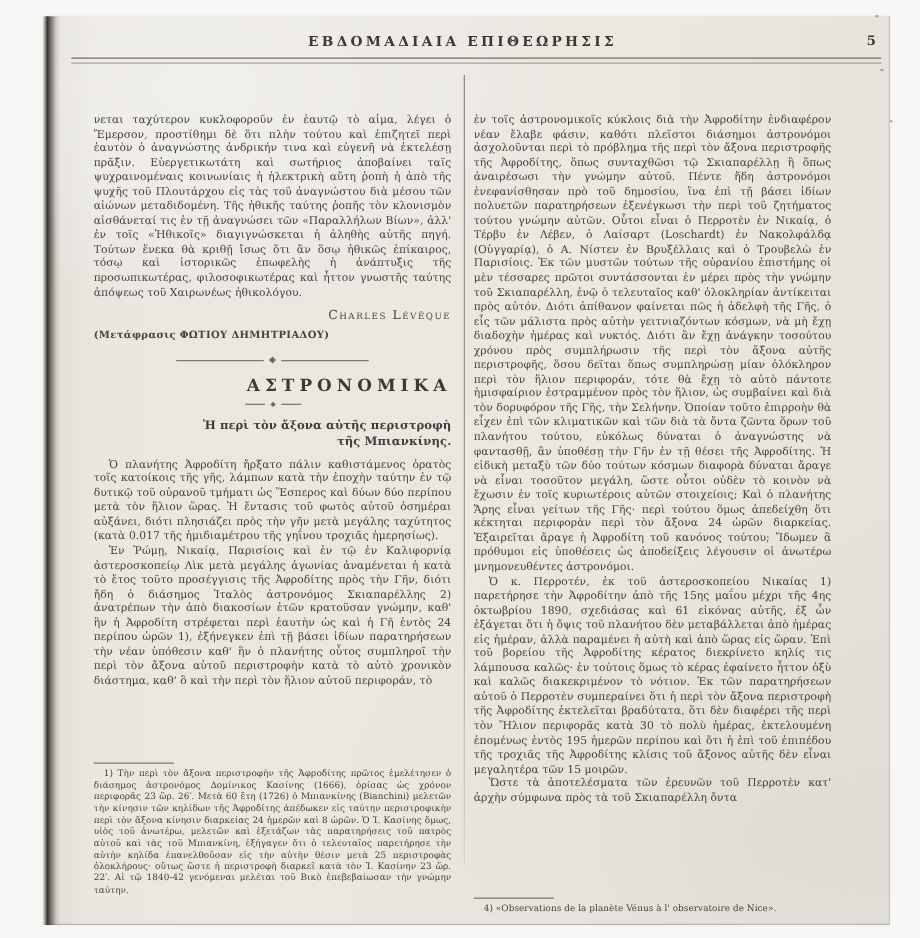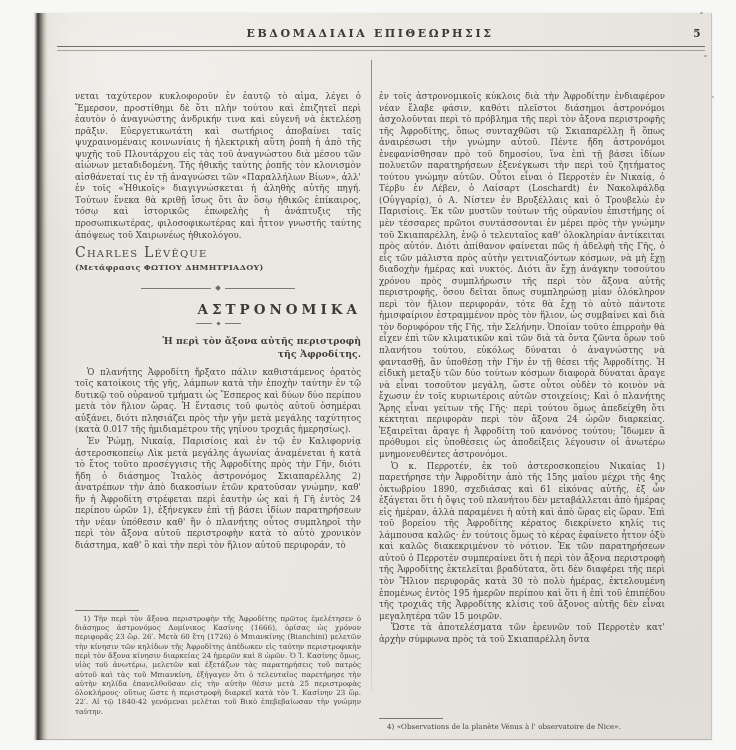--- a/index.html
+++ b/index.html
@@ -53,21 +53,21 @@
   .col-right{left:304px;width:286px;height:640px;}
   .col-divider{
     position:absolute;left:296px;top:47px;height:632px;width:1px;
     background:linear-gradient(180deg,#8f8b84 0%,#a09b93 60%,rgba(160,155,147,.2) 100%);
     filter:blur(.2px);
   }
   .col-body{flex:1 1 auto;min-height:0;overflow:hidden;}
   p.para{margin:0;text-indent:12px;}
   p.cont{margin:0;text-indent:0;}
   
-  .sig{ text-align:left;margin-top:6px;font-variant:small-caps;letter-spacing:1.2px;font-size:14px;color:#4a463f;}
+  .sig{ text-align:right;margin-top:6px;font-variant:small-caps;letter-spacing:1.2px;font-size:10px;color:#4a463f;}
   .translator{text-align:left;margin-top:3px;font-size:8px;font-weight:bold;letter-spacing:.3px;color:#46423c;}
   
   .orn{display:flex;align-items:center;justify-content:center;margin:13px 0 0 0;}
   .orn .line{height:1px;background:rgba(90,85,78,.75);width:70px;}
   .orn .dia{width:4px;height:4px;background:rgba(80,75,68,.8);transform:rotate(45deg);margin:0 5px;}
   .orn.small{margin:6px 0 0 0;}
   .orn.small .line{width:16px;}
   .orn.small .dia{width:3px;height:3px;}
   .sec-head{
     text-align:right;margin-top:14px;
@@ -110,21 +110,21 @@
             <span class="line"></span>
         </div>
         <div class="sec-head">ΑΣΤΡΟΝΟΜΙΚΑ</div>
         <div class="orn small">
           <span class="line"></span>
             <span class="dia"></span>
             <span class="line"></span>
         </div>
         <div class="subtitle">
           <div>Ἡ περὶ τὸν ἄξονα αὐτῆς περιστροφὴ</div>
-          <div>τῆς Ἀφροδίτης.</div>
+          <div>τῆς Μπιανκίνης.</div>
         </div>
         <div class="sp"></div>
         <p class="para">Ὁ πλανήτης Ἀφροδίτη ἤρξατο πάλιν καθιστάμενος ὁρατὸς τοῖς κατοίκοις τῆς γῆς, λάμπων κατὰ τὴν ἐποχὴν ταύτην ἐν τῷ δυτικῷ τοῦ οὐρανοῦ τμήματι ὡς Ἕσπερος καὶ δύων δύο περίπου μετὰ τὸν ἥλιον ὥρας. Ἡ ἔντασις τοῦ φωτὸς αὐτοῦ ὁσημέραι αὐξάνει, διότι πλησιάζει πρὸς τὴν γῆν μετὰ μεγάλης ταχύτητος (κατὰ 0.017 τῆς ἡμιδιαμέτρου τῆς γηΐνου τροχιᾶς ἡμερησίως).</p>
         <p class="para">Ἐν Ῥώμῃ, Νικαίᾳ, Παρισίοις καὶ ἐν τῷ ἐν Καλιφορνίᾳ ἀστεροσκοπείῳ Λὶκ μετὰ μεγάλης ἀγωνίας ἀναμένεται ἡ κατὰ τὸ ἔτος τοῦτο προσέγγισις τῆς Ἀφροδίτης πρὸς τὴν Γῆν, διότι ἤδη ὁ διάσημος Ἰταλὸς ἀστρονόμος Σκιαπαρέλλης 2) ἀνατρέπων τὴν ἀπὸ διακοσίων ἐτῶν κρατοῦσαν γνώμην, καθ' ἣν ἡ Ἀφροδίτη στρέφεται περὶ ἑαυτὴν ὡς καὶ ἡ Γῆ ἐντὸς 24 περίπου ὡρῶν 1), ἐξήνεγκεν ἐπὶ τῇ βάσει ἰδίων παρατηρήσεων τὴν νέαν ὑπόθεσιν καθ' ἣν ὁ πλανήτης οὗτος συμπληροῖ τὴν περὶ τὸν ἄξονα αὑτοῦ περιστροφὴν κατὰ τὸ αὐτὸ χρονικὸν διάστημα, καθ' ὃ καὶ τὴν περὶ τὸν ἥλιον αὐτοῦ περιφοράν, τὸ</p>
       </div>
       <div class="fnblock">
         <div class="fn-rule"></div>
         <p class="fn">1) Τὴν περὶ τὸν ἄξονα περιστροφὴν τῆς Ἀφροδίτης πρῶτος ἐμελέτησεν ὁ διάσημος ἀστρονόμος Δομίνικος Κασίνης (1666), ὁρίσας ὡς χρόνον περιφορᾶς 23 ὥρ. 26′. Μετὰ 60 ἔτη (1726) ὁ Μπιανκίνης (Bianchini) μελετῶν τὴν κίνησιν τῶν κηλίδων τῆς Ἀφροδίτης ἀπέδωκεν εἰς ταύτην περιστροφικὴν περὶ τὸν ἄξονα κίνησιν διαρκείας 24 ἡμερῶν καὶ 8 ὡρῶν. Ὁ Ἰ. Κασίνης ὅμως, υἱὸς τοῦ ἀνωτέρω, μελετῶν καὶ ἐξετάζων τὰς παρατηρήσεις τοῦ πατρὸς αὑτοῦ καὶ τὰς τοῦ Μπιανκίνη, ἐξήγαγεν ὅτι ὁ τελευταῖος παρετήρησε τὴν αὐτὴν κηλίδα ἐπανελθοῦσαν εἰς τὴν αὐτὴν θέσιν μετὰ 25 περιστροφὰς ὁλοκλήρους· οὕτως ὥστε ἡ περιστροφὴ διαρκεῖ κατὰ τὸν Ἰ. Κασίνην 23 ὥρ. 22′. Αἱ τῷ 1840-42 γενόμεναι μελέται τοῦ Βικὸ ἐπεβεβαίωσαν τὴν γνώμην ταύτην.</p>
       </div>
     </div>

